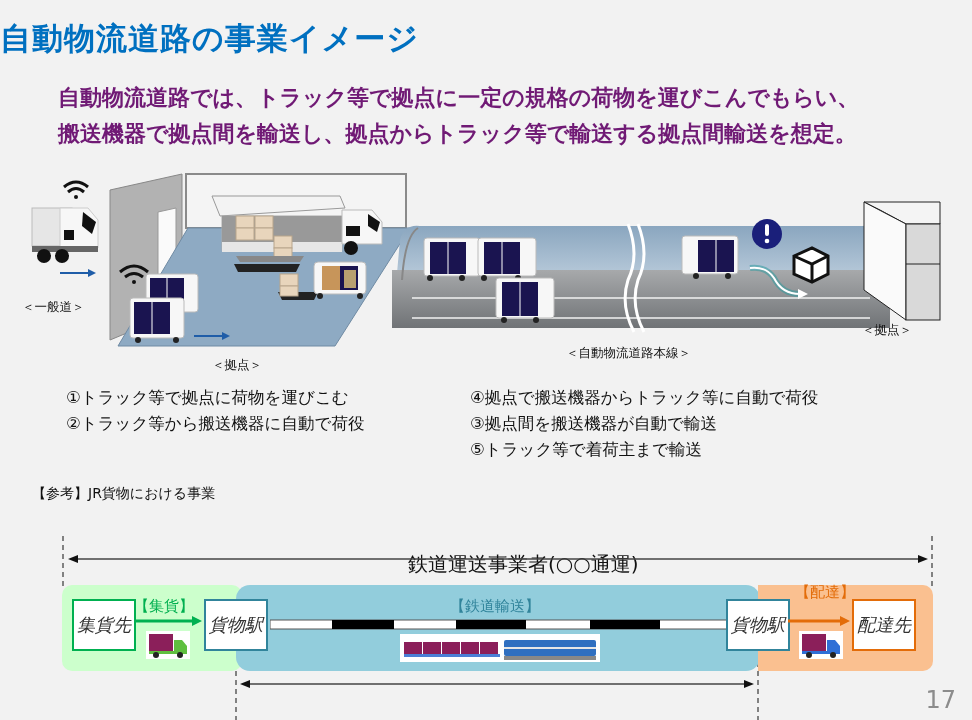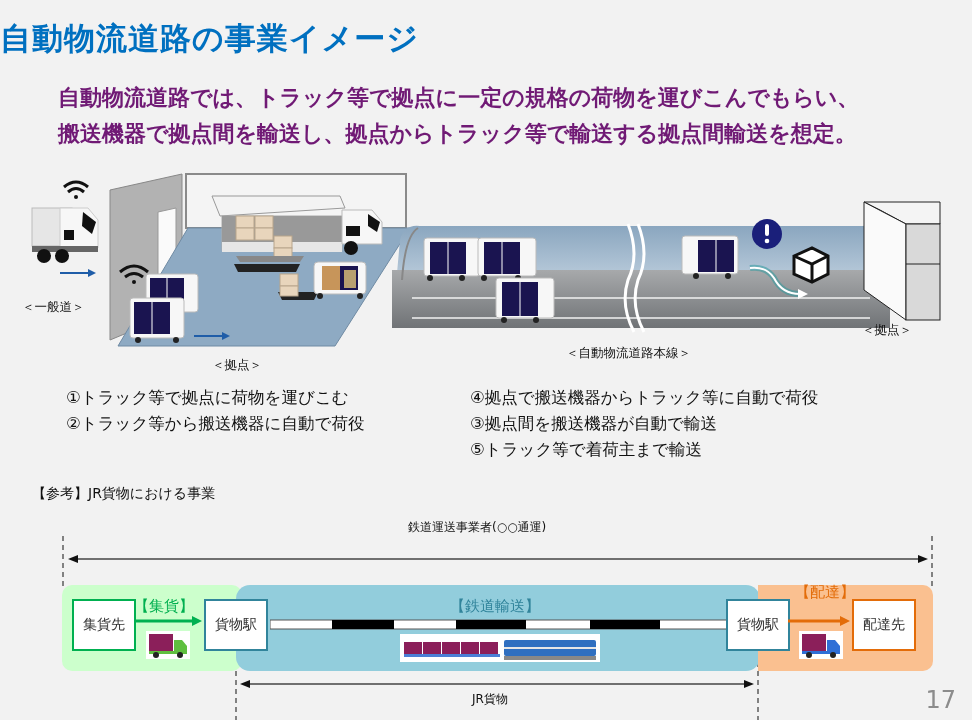--- a/index.html
+++ b/index.html
@@ -12,25 +12,25 @@
     left:0; top:18px; width:972px; font-size:31px; font-weight:bold;
     color:#0070c0; letter-spacing:1px;
   }
   .lead {
     left:58px; top:80px; width:880px; font-size:22px; font-weight:bold; color:#701a75;
     line-height:36px; letter-spacing:0px;
   }
   .lbl { font-size:12.5px; color:#111; white-space:nowrap; }
   .steps { font-size:16.5px; color:#111; line-height:26px; white-space:nowrap; }
   .ref { left:32px; top:485px; font-size:14px; color:#111; }
-  .span-label { font-size:12px; color:#111; white-space:nowrap; }
+  .span-label { font-size:20px; color:#111; white-space:nowrap;margin-top:32px; }
   .page-num { right:16px; top:686px; font-size:24px; color:#8c8c8c; }
   .box {
     position:absolute; background:#fff; display:flex; align-items:center; justify-content:center;
-    font-size:14px; color:#333;
+    font-size:18px; color:#333;font-style:italic;
   }
   .zone-label { position:absolute; font-size:15px; font-weight:normal; white-space:nowrap; }
 </style>
 </head>
 <body>
 
 <div class="abs title">自動物流道路の事業イメージ</div>
 
 <div class="abs lead">
   <div>自動物流道路では、トラック等で拠点に一定の規格の荷物を運びこんでもらい、</div>

